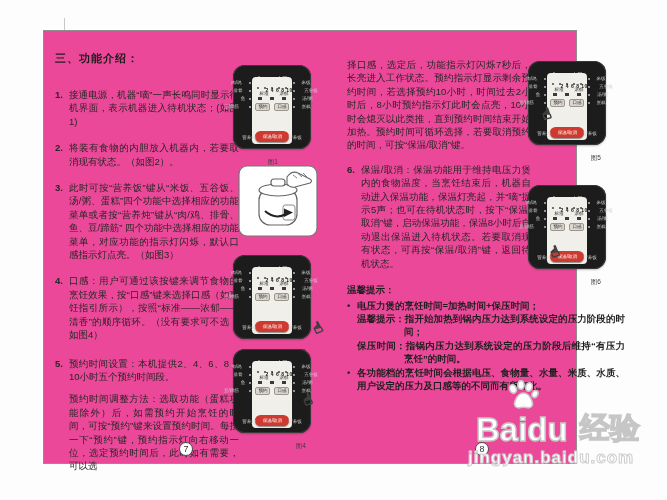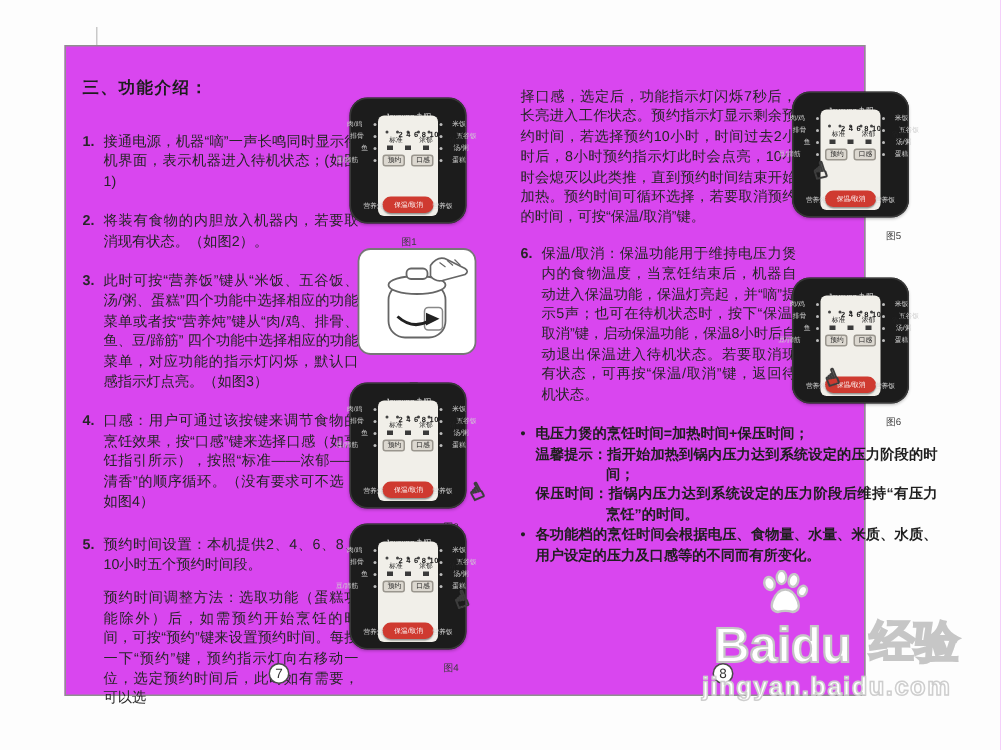--- a/index.html
+++ b/index.html
@@ -1,21 +1,21 @@
 <!DOCTYPE html>
 <html><head>
 <meta charset="utf-8">
 <style>
   * { margin:0; padding:0; box-sizing:border-box; }
   html,body { width:667px; height:500px; background:#fdfdfd; overflow:hidden;
               font-family:"Liberation Sans","DejaVu Sans",sans-serif; color:#2e2e2e; }
   .sheet { position:absolute; inset:0; }
   .tick { position:absolute; left:64px; top:18px; width:1px; height:13px; background:#c9c9c9; }
   .frame { position:absolute; left:43px; top:30px; width:534px; height:434px;
-           border:1px solid #8f8f8f; background:#d946ef; }
+           border:1px solid #8f8f8f; background:#ec4899; }
 
   .title { position:absolute; left:11px; top:20px; font-size:11px; font-weight:bold; letter-spacing:1px; color:#1d1d1d; }
 
   .col-left  { position:absolute; left:11px;  top:57px; width:184px; font-size:9.5px; line-height:13.4px; text-align:justify; color:#262626; }
   .col-right { position:absolute; left:303px; top:27px; width:184px; font-size:9.5px; line-height:13.4px; text-align:justify; color:#262626; }
 
   .item { display:flex; margin-bottom:13px; }
   .item:nth-child(4) { margin-bottom:15px; }
   .num { width:14px; flex:none; font-weight:bold; }
   .txt { flex:1; }
@@ -126,20 +126,21 @@
       </div>
     </div>
 
     <div class="col-right">
       <div class="cont">择口感，选定后，功能指示灯闪烁7秒后，长亮进入工作状态。预约指示灯显示剩余预约时间，若选择预约10小时，时间过去2小时后，8小时预约指示灯此时会点亮，10小时会熄灭以此类推，直到预约时间结束开始加热。预约时间可循环选择，若要取消预约的时间，可按“保温/取消”键。</div>
       <div class="item">
         <span class="num">6.</span>
         <div class="txt">保温/取消：保温功能用于维持电压力煲内的食物温度，当烹饪结束后，机器自动进入保温功能，保温灯亮起，并“嘀”提示5声；也可在待机状态时，按下“保温/取消”键，启动保温功能，保温8小时后自动退出保温进入待机状态。若要取消现有状态，可再按“保温/取消”键，返回待机状态。</div>
       </div>
       <div class="tips">
+        <div class="tips-title">温馨提示：</div>
         <div class="tip">
           <span class="bullet">•</span>
           <div class="tiptext">
             <div>电压力煲的烹饪时间=加热时间+保压时间；</div>
             <div class="hang">温馨提示：指开始加热到锅内压力达到系统设定的压力阶段的时间；</div>
             <div class="hang">保压时间：指锅内压力达到系统设定的压力阶段后维持“有压力烹饪”的时间。</div>
           </div>
         </div>
         <div class="tip">
           <span class="bullet">•</span>

